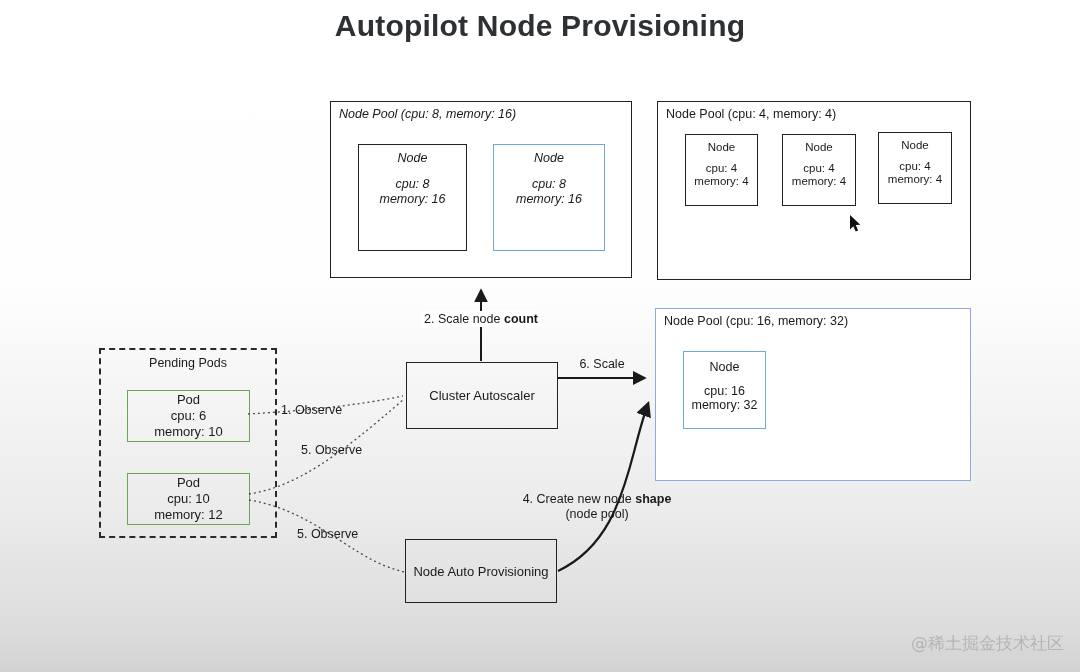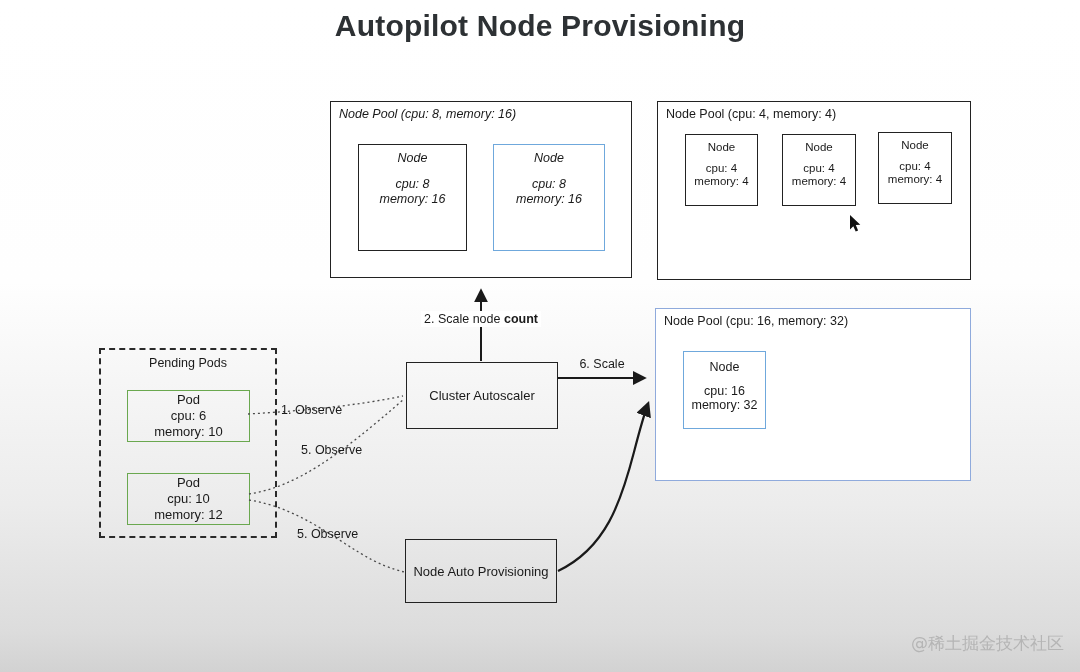--- a/index.html
+++ b/index.html
@@ -146,18 +146,22 @@
     <path d="M248,414 C300,411 355,406 403,396" fill="none" stroke="#4a4a4a" stroke-width="1.3" stroke-dasharray="2 3"></path>
     <path d="M249,494 C296,487 340,455 404,399" fill="none" stroke="#4a4a4a" stroke-width="1.3" stroke-dasharray="2 3"></path>
     <path d="M249,500 C295,507 330,535 360,553 C378,564 392,569 404,572" fill="none" stroke="#4a4a4a" stroke-width="1.3" stroke-dasharray="2 3"></path>
     <polygon points="850,215 850,229.5 853.3,226.3 855.7,231.5 858.1,230.4 855.8,225.1 860.3,224.8" fill="#111"></polygon>
   </svg>
 
   <div class="edge-label lbl2 lbl-center">
     <span>2. Scale node </span><span class="bold">count</span>
   </div>
   <div class="edge-label lbl6 lbl-center">6. Scale</div>
+  <div class="edge-label lbl4 lbl-center">
+    <div><span>4. Create new node </span><span class="bold">shape</span></div>
+    <div>(node pool)</div>
+  </div>
   <div class="edge-label lbl1">1. Observe</div>
   <div class="edge-label lbl5">5. Observe</div>
   <div class="edge-label lbl3">5. Observe</div>
 
   <div class="watermark">@稀土掘金技术社区</div>
 </div>
 
 </body></html>

